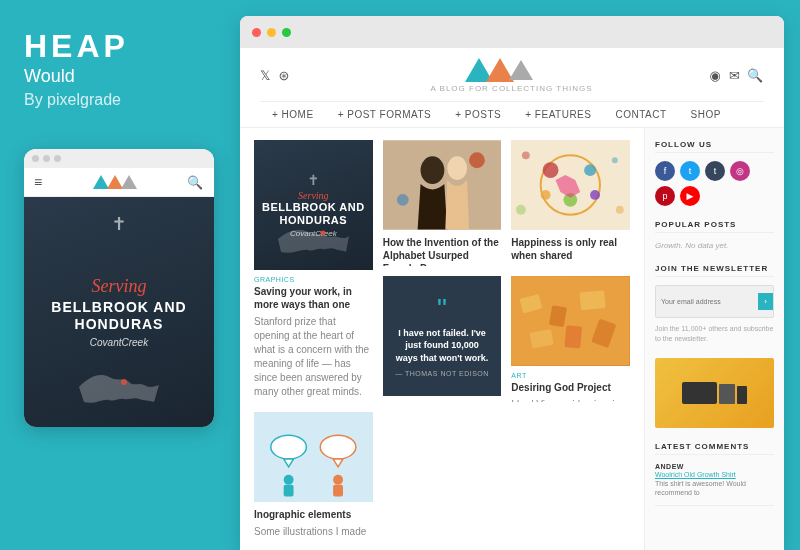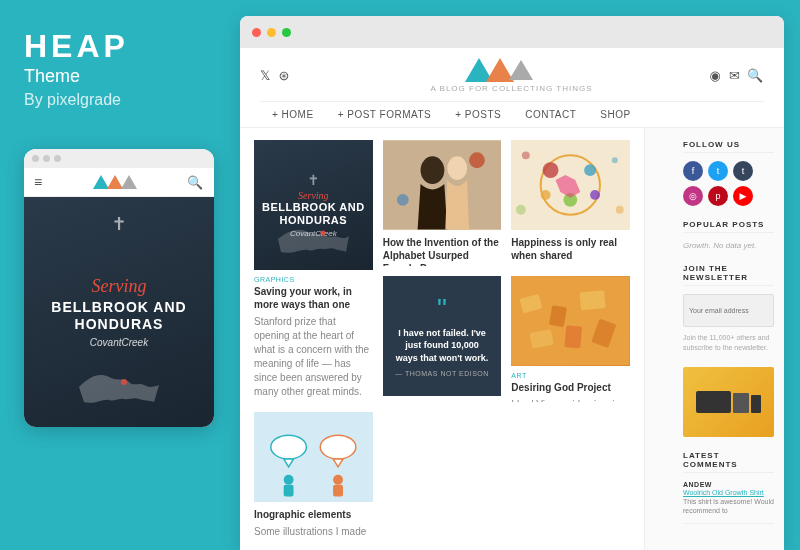--- a/index.html
+++ b/index.html
@@ -495,21 +495,20 @@
       border-left: 1px solid #eee;
       padding: 12px 10px;
       font-size: 8px;
       color: #555;
       overflow-y: auto;
       background: #fafafa;
     }
 
     .sidebar-section {
       margin-bottom: 14px;
-      margin-left: 28px;
     }
 
     .sidebar-section-title {
       font-size: 8px;
       font-weight: 700;
       text-transform: uppercase;
       letter-spacing: 1px;
       color: #333;
       margin-bottom: 8px;
       padding-bottom: 3px;
@@ -671,21 +670,21 @@
       border-bottom: 20px solid #aaa;
       margin-left: -5px;
       margin-bottom: 2px;
     }
   </style>
 </head>
 <body>
 
 <div class="left-panel">
   <div class="brand-title">HEAP</div>
-  <div class="brand-subtitle">Theme</div>
+  <div class="brand-subtitle">Would</div>
   <div class="brand-by">By pixelgrade</div>
 
   <div class="mobile-preview">
     <div class="mobile-preview-bar">
       <div class="dot"></div>
       <div class="dot"></div>
       <div class="dot"></div>
     </div>
     <div class="mobile-nav">
       <span class="hamburger">≡</span>
@@ -739,20 +738,21 @@
         <div class="header-icons">
           <span>◉</span>
           <span>✉</span>
           <span>🔍</span>
         </div>
       </div>
       <nav class="site-nav">
         <div class="site-nav-item">+ HOME</div>
         <div class="site-nav-item">+ POST FORMATS</div>
         <div class="site-nav-item">+ POSTS</div>
+        <div class="site-nav-item">+ FEATURES</div>
         <div class="site-nav-item">CONTACT</div>
         <div class="site-nav-item">SHOP</div>
       </nav>
     </div>
 
     <div class="site-main">
       <div class="content-area">
 
         <div class="post-card card-tall">
           <div class="img-bellbrook">

